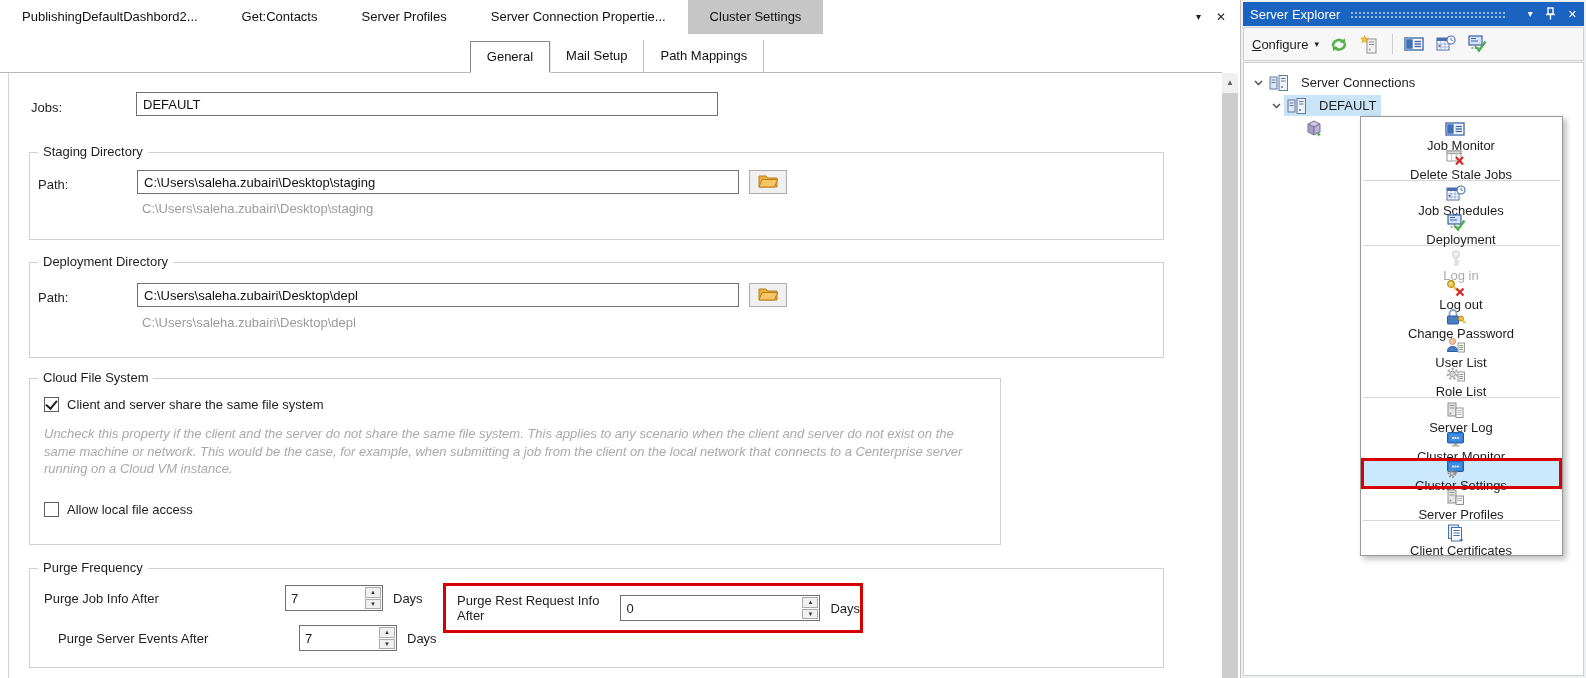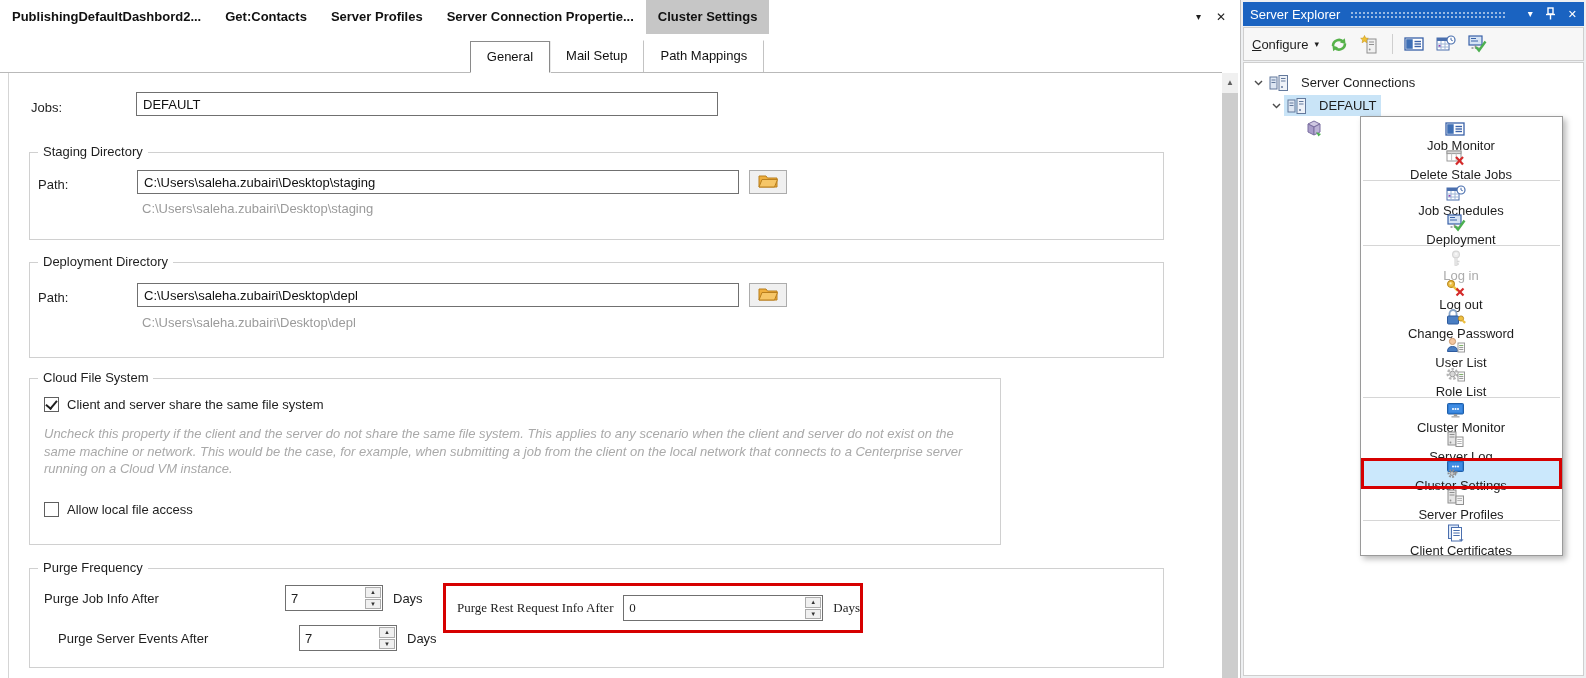--- a/index.html
+++ b/index.html
@@ -5,21 +5,21 @@
   * { box-sizing: border-box; }
   html,body { margin:0; padding:0; }
   body {
     width:1586px; height:678px; position:relative; overflow:hidden;
     font-family:"Liberation Sans", sans-serif; font-size:13px; color:#1e1e1e;
     background:#ffffff;
   }
   
   .doc-area { position:absolute; left:0; top:0; width:1238px; height:678px; background:#fff; }
   .doc-tabbar { position:absolute; left:0; top:0; right:0; height:34px; background:#fff; white-space:nowrap; }
-  .doc-tab { display:inline-block; height:34px; line-height:34px; padding:0 12px; font-size:13px; color:#111; cursor:default;font-weight:bold; }
+  .doc-tab { display:inline-block; height:34px; line-height:34px; padding:0 22px; font-size:13px; color:#111; cursor:default; }
   .doc-tab.active { background:#c6c6c6; }
   .tabbar-icons { position:absolute; right:12px; top:0; height:34px; display:flex; align-items:center; gap:15px; color:#1e1e1e; }
   .tabbar-icons .glyph { font-size:12px; line-height:1; }
   .tabbar-icons .glyph.small { font-size:10px; }
 
   .subtabbar { position:absolute; left:0; top:40px; right:16px; height:33px; border-bottom:1px solid #b9b9b9; padding-left:12px; white-space:nowrap; background:#fff;text-align:center; }
   .subtab { display:inline-block; height:32px; line-height:30px; padding:0 16px; border-right:1px solid #c3c3c3; border-top:1px solid transparent; color:#111; }
   .subtab.active { border:1px solid #8a8a8a; border-bottom:1px solid #fff; background:#fff; box-shadow:inset 0 1px 0 #fff, 1px 0 0 #e9e9e9; position:relative; top:1px; line-height:29px; }
 
   .content { position:absolute; left:8px; top:73px; width:1214px; height:605px; background:#fff; border-left:1px solid #d5d5d5; }
@@ -36,21 +36,21 @@
   .cb.checked::after { content:""; position:absolute; left:3px; top:0px; width:5px; height:9px; border:solid #1e1e1e; border-width:0 2px 2px 0; transform:rotate(40deg); }
   .cloud-desc { position:absolute; font-style:italic; color:#a9a9a9; line-height:1.35; font-size:13px; }
 
   .purge-row { position:absolute; display:flex; align-items:center; }
   .purge-row .p-label { width:241px; }
   .spin { display:inline-flex; border:1px solid #707070; background:#fff; height:26px; align-items:stretch; }
   .spin .spin-value { display:flex; align-items:center; padding:0 5px; font-size:13px; background:#fff; }
   .spin .spin-btns { display:flex; flex-direction:column; width:18px; padding:1px; gap:1px; background:#fff; }
   .spin .spin-btn { flex:1; background:#f0f0f0; border:1px solid #acacac; font-size:6px; line-height:8px; text-align:center; color:#333; cursor:pointer; display:flex; align-items:center; justify-content:center; }
   .unit { margin-left:10px; }
-  .rest-frame { position:absolute; left:413px; top:14px; width:420px; height:50px; border:3px solid #d60000; display:flex; align-items:center; padding-left:11px;font-family:Liberation Serif, serif; }
+  .rest-frame { position:absolute; left:413px; top:14px; width:420px; height:50px; border:3px solid #d60000; display:flex; align-items:center; padding-left:11px; }
   .rest-frame .r-label { width:173px; }
 
   .v-scrollbar { position:absolute; right:0; top:73px; width:16px; height:605px; background:#f0f0f0; }
   .v-scrollbar .sb-arrow { position:absolute; top:0; left:0; right:0; height:18px; display:flex; align-items:center; justify-content:center; color:#606060; font-size:10px; cursor:pointer; }
   .v-scrollbar .sb-thumb { position:absolute; top:20px; bottom:0; left:0; right:0; background:#cdcdcd; cursor:pointer; }
 
   
   .server-explorer { position:absolute; left:1240px; top:0; width:346px; height:678px; background:#eef0f2; border-left:1px solid #c0c0c0; }
   .se-title { position:absolute; left:2px; right:2px; top:2px; height:24px; background:#1a63c1; color:#fff; display:flex; align-items:center; padding:0 7px; }
   .se-title .t-text { font-size:13px; flex:none; }
@@ -433,47 +433,47 @@
           <line x1="13.2" y1="8.5" x2="17.3" y2="8.5" stroke="#7fb069" stroke-width="1.1"></line>
           <line x1="13.2" y1="10.5" x2="17.3" y2="10.5" stroke="#9a9a9a" stroke-width="1.1"></line>
           <line x1="13.2" y1="12.5" x2="17.3" y2="12.5" stroke="#9a9a9a" stroke-width="1.1"></line>
         </svg>
       </span>
       <span class="menu-label">Role List</span>
     </div>
     <div class="menu-sep"></div>
     <div class="menu-item">
       <span class="menu-icon">
-        <svg width="20" height="17" viewBox="0 0 20 17">
-          <rect x="1.5" y="1.5" width="16" height="10.5" rx="1" fill="#2f7cd6" stroke="#1f5fa8"></rect>
-          <rect x="3" y="3" width="13" height="7.5" fill="#3f8ce2"></rect>
-          <circle cx="7" cy="7" r="1" fill="#ffffff"></circle>
-          <circle cx="9.5" cy="7" r="1" fill="#ffffff"></circle>
-          <circle cx="12" cy="7" r="1" fill="#ffffff"></circle>
-          <rect x="7.8" y="12" width="3.4" height="2" fill="#9a9a9a"></rect>
-          <rect x="5.5" y="14" width="8" height="1.6" fill="#b5b5b5"></rect>
-        </svg>
-      </span>
-      <span class="menu-label">Cluster Monitor</span>
-    </div>
-    <div class="menu-item">
-      <span class="menu-icon">
         <svg width="19" height="17" viewBox="0 0 19 17">
           <rect x="2" y="1" width="8" height="13" fill="#e5e5e5" stroke="#8f8f8f"></rect>
           <line x1="3.5" y1="3.5" x2="8.5" y2="3.5" stroke="#8f8f8f"></line>
           <line x1="3.5" y1="6" x2="8.5" y2="6" stroke="#8f8f8f"></line>
           <circle cx="4.5" cy="11.5" r="0.9" fill="#8f8f8f"></circle>
           <rect x="10" y="6" width="7" height="9.5" fill="#ffffff" stroke="#8f8f8f"></rect>
           <line x1="11.3" y1="8.5" x2="15.7" y2="8.5" stroke="#b5b5b5"></line>
           <line x1="11.3" y1="10.5" x2="15.7" y2="10.5" stroke="#b5b5b5"></line>
           <line x1="11.3" y1="12.5" x2="15.7" y2="12.5" stroke="#b5b5b5"></line>
         </svg>
       </span>
       <span class="menu-label">Server Log</span>
     </div>
+    <div class="menu-item">
+      <span class="menu-icon">
+        <svg width="20" height="17" viewBox="0 0 20 17">
+          <rect x="1.5" y="1.5" width="16" height="10.5" rx="1" fill="#2f7cd6" stroke="#1f5fa8"></rect>
+          <rect x="3" y="3" width="13" height="7.5" fill="#3f8ce2"></rect>
+          <circle cx="7" cy="7" r="1" fill="#ffffff"></circle>
+          <circle cx="9.5" cy="7" r="1" fill="#ffffff"></circle>
+          <circle cx="12" cy="7" r="1" fill="#ffffff"></circle>
+          <rect x="7.8" y="12" width="3.4" height="2" fill="#9a9a9a"></rect>
+          <rect x="5.5" y="14" width="8" height="1.6" fill="#b5b5b5"></rect>
+        </svg>
+      </span>
+      <span class="menu-label">Cluster Monitor</span>
+    </div>
     <div class="menu-item selected red-boxed">
       <span class="menu-icon">
         <svg width="20" height="18" viewBox="0 0 20 18">
           <rect x="1.5" y="1" width="16" height="10.5" rx="1" fill="#2f7cd6" stroke="#1f5fa8"></rect>
           <rect x="3" y="2.5" width="13" height="7.5" fill="#3f8ce2"></rect>
           <circle cx="7" cy="6.5" r="1" fill="#ffffff"></circle>
           <circle cx="9.5" cy="6.5" r="1" fill="#ffffff"></circle>
           <circle cx="12" cy="6.5" r="1" fill="#ffffff"></circle>
           <rect x="8.5" y="11.5" width="3" height="1.8" fill="#9a9a9a"></rect>
           <circle cx="6" cy="13.5" r="3.4" fill="none" stroke="#8f8f8f" stroke-width="2" stroke-dasharray="1.8 1.4"></circle>

